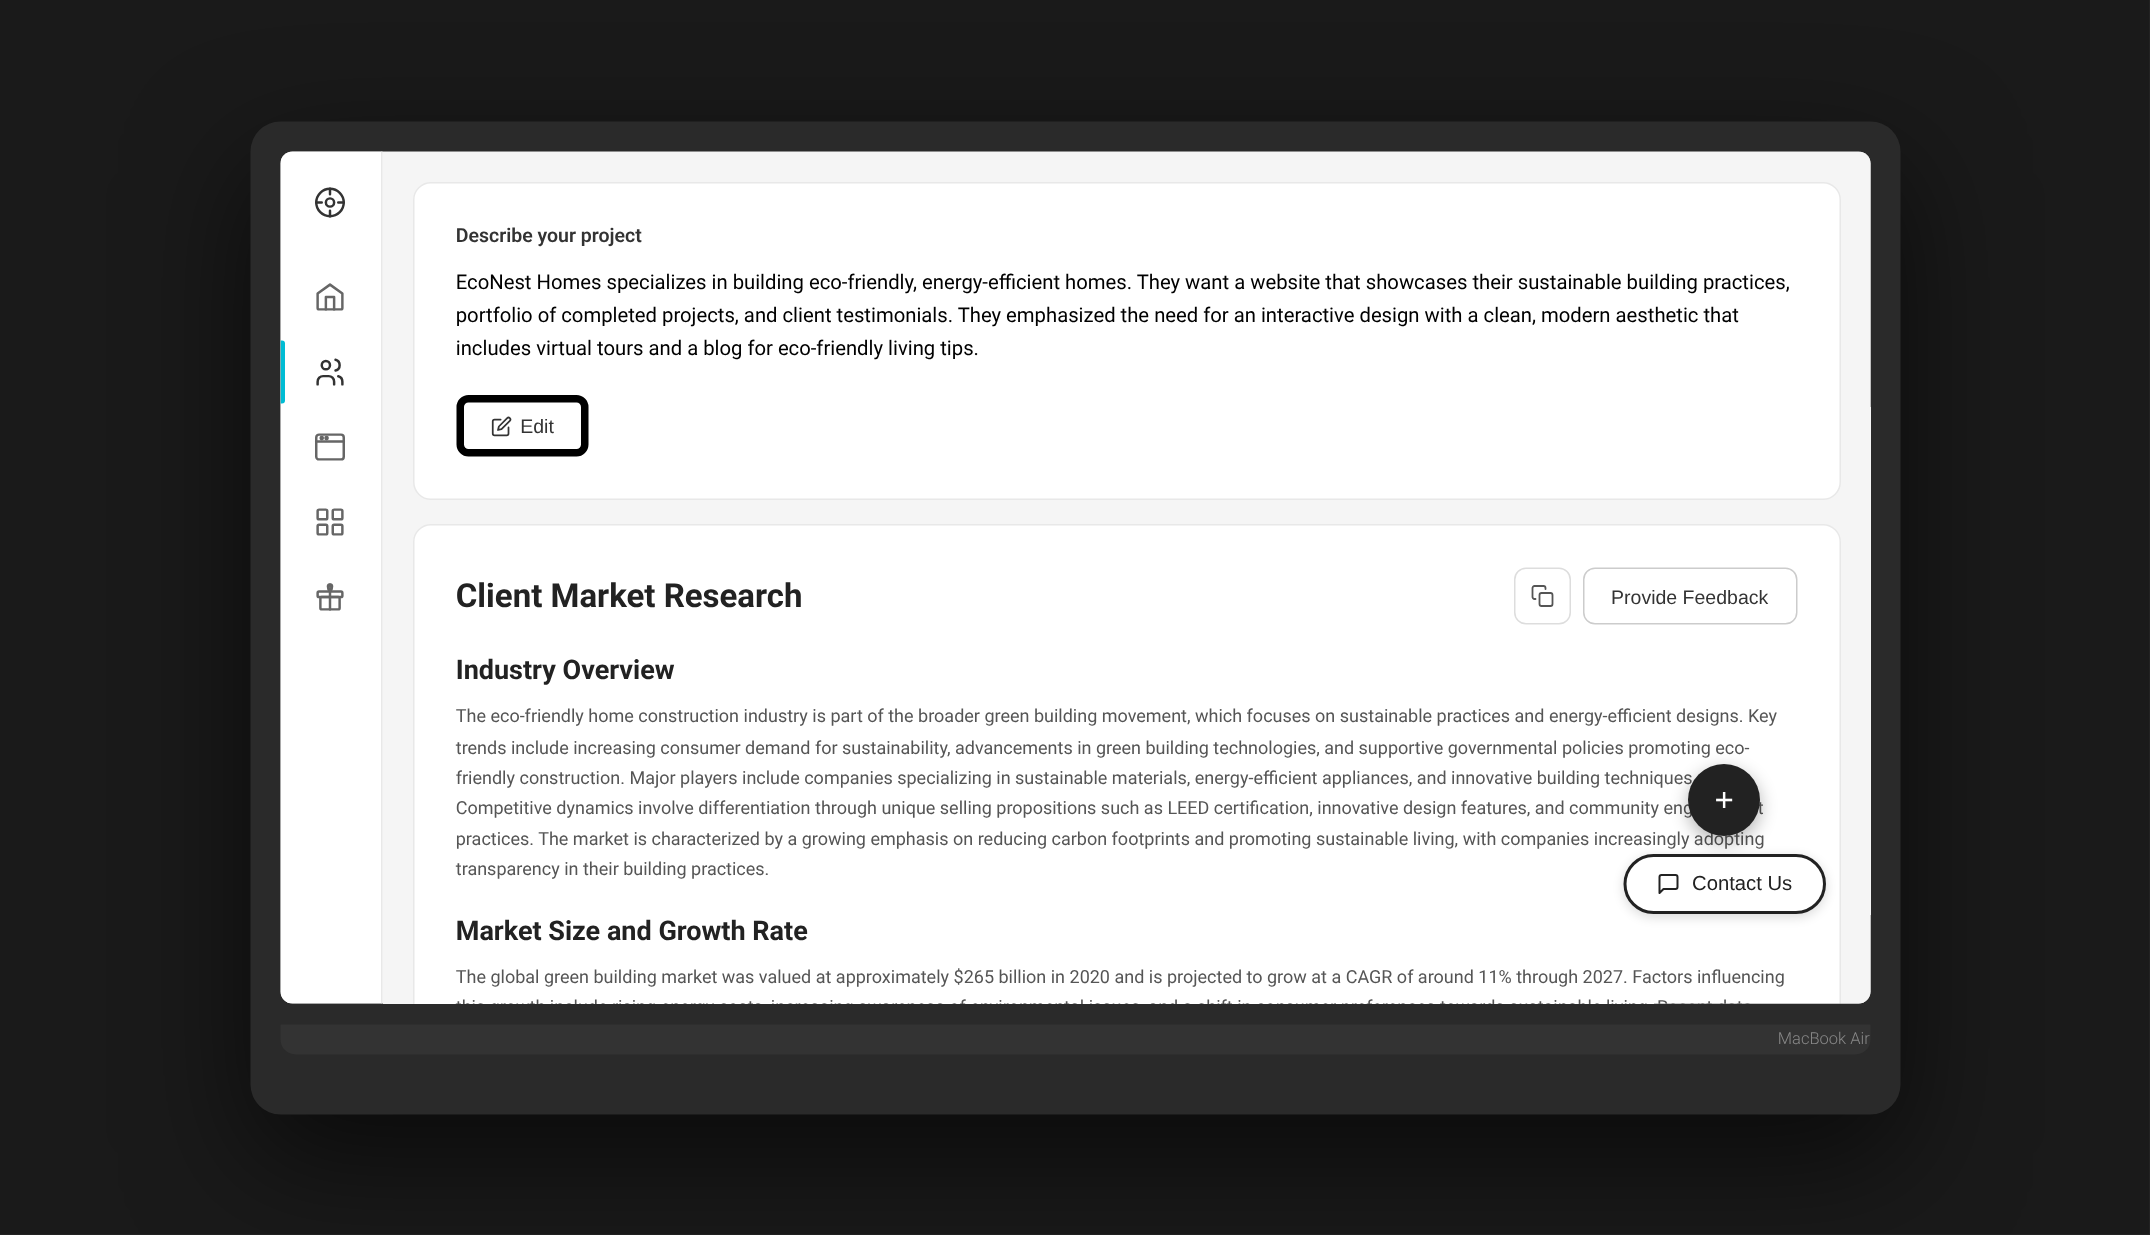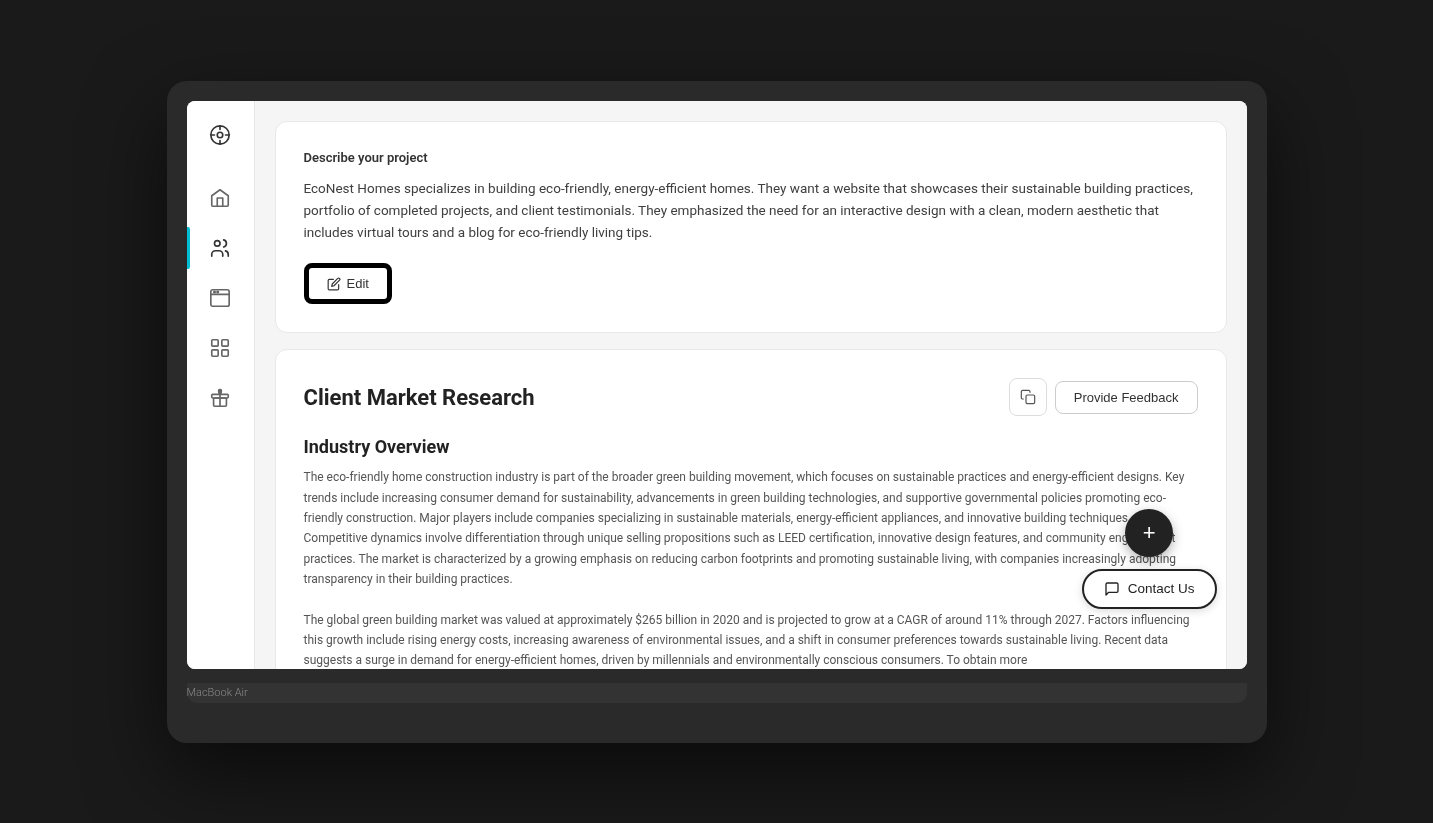--- a/index.html
+++ b/index.html
@@ -28,21 +28,21 @@
       overflow: hidden;
       display: flex;
       height: 568px;
     }
 
     .laptop-bottom {
       height: 20px;
       background: #333;
       border-radius: 0 0 10px 10px;
       display: flex;
-      justify-content: flex-start;
+      justify-content: flex-end;
       align-items: center;
       margin-top: 14px;
     }
 
     .laptop-bottom-text {
       color: #888;
       font-size: 11px;
       font-weight: 300;
     }
 
@@ -120,21 +120,21 @@
     .section-label {
       font-size: 13px;
       font-weight: 600;
       color: #333;
       margin-bottom: 12px;
     }
 
     .section-text {
       font-size: 13.5px;
       line-height: 1.65;
-      color: #404040;
+      color: #000000;
       margin-bottom: 20px;
     }
 
     .edit-button {
       display: inline-flex;
       align-items: center;
       gap: 6px;
       padding: 8px 18px;
       border: 5px solid #000000;
       border-radius: 8px;
@@ -154,21 +154,20 @@
     }
 
     .card-title {
       font-size: 22px;
       font-weight: 700;
       color: #222;
     }
 
     .card-actions {
       display: flex;
-      align-items: center;
       gap: 8px;
     }
 
     .copy-button {
       width: 38px;
       height: 38px;
       border: 1px solid #ddd;
       border-radius: 8px;
       background: #fff;
       cursor: pointer;
@@ -338,20 +337,21 @@
                 <path d="M5 15H4a2 2 0 01-2-2V4a2 2 0 012-2h9a2 2 0 012 2v1"></path>
               </svg>
             </button>
             <button class="feedback-button">Provide Feedback</button>
           </div>
         </div>
 
         <div class="subsection-title">Industry Overview</div>
         <p class="subsection-text">The eco-friendly home construction industry is part of the broader green building movement, which focuses on sustainable practices and energy-efficient designs. Key trends include increasing consumer demand for sustainability, advancements in green building technologies, and supportive governmental policies promoting eco-friendly construction. Major players include companies specializing in sustainable materials, energy-efficient appliances, and innovative building techniques. Competitive dynamics involve differentiation through unique selling propositions such as LEED certification, innovative design features, and community engagement practices. The market is characterized by a growing emphasis on reducing carbon footprints and promoting sustainable living, with companies increasingly adopting transparency in their building practices.</p>
 
+        <div class="subsection-title">Market Size and Growth Rate</div>
         <p class="subsection-text">The global green building market was valued at approximately $265 billion in 2020 and is projected to grow at a CAGR of around 11% through 2027. Factors influencing this growth include rising energy costs, increasing awareness of environmental issues, and a shift in consumer preferences towards sustainable living. Recent data suggests a surge in demand for energy-efficient homes, driven by millennials and environmentally conscious consumers. To obtain more</p>
       </div>
 
       <div class="floating-actions">
         <button class="fab">
           <span>+</span>
         </button>
         <button class="contact-button">
           <svg width="16" height="16" viewBox="0 0 24 24" fill="none" stroke="currentColor" stroke-width="2" stroke-linecap="round" stroke-linejoin="round">
             <path d="M21 15a2 2 0 01-2 2H7l-4 4V5a2 2 0 012-2h14a2 2 0 012 2z"></path>

